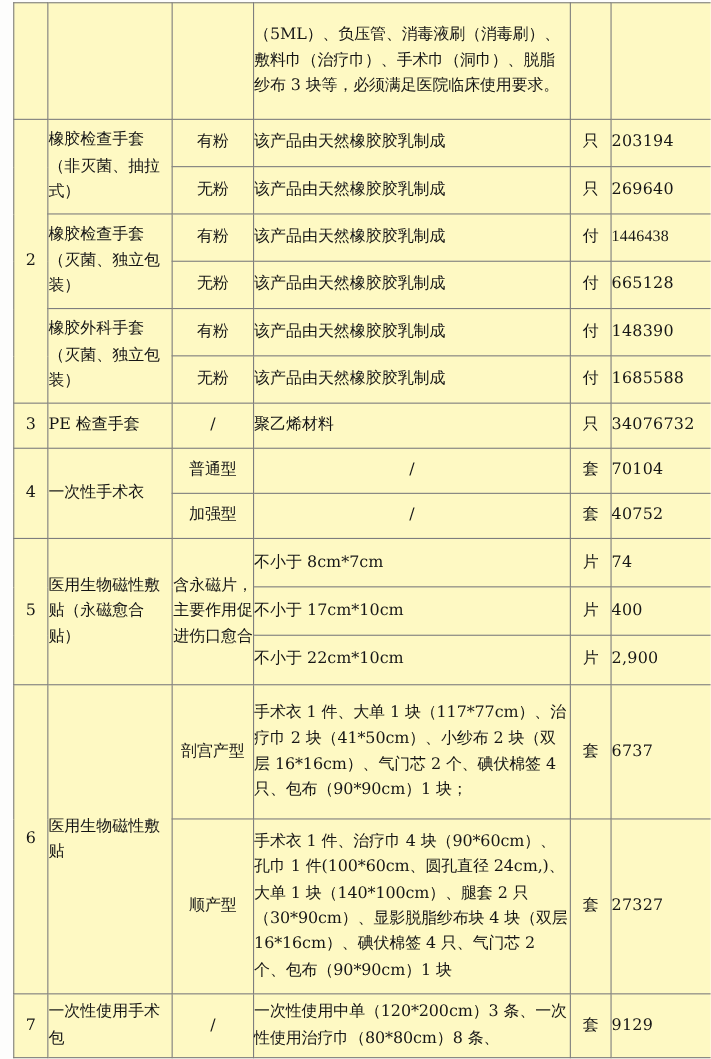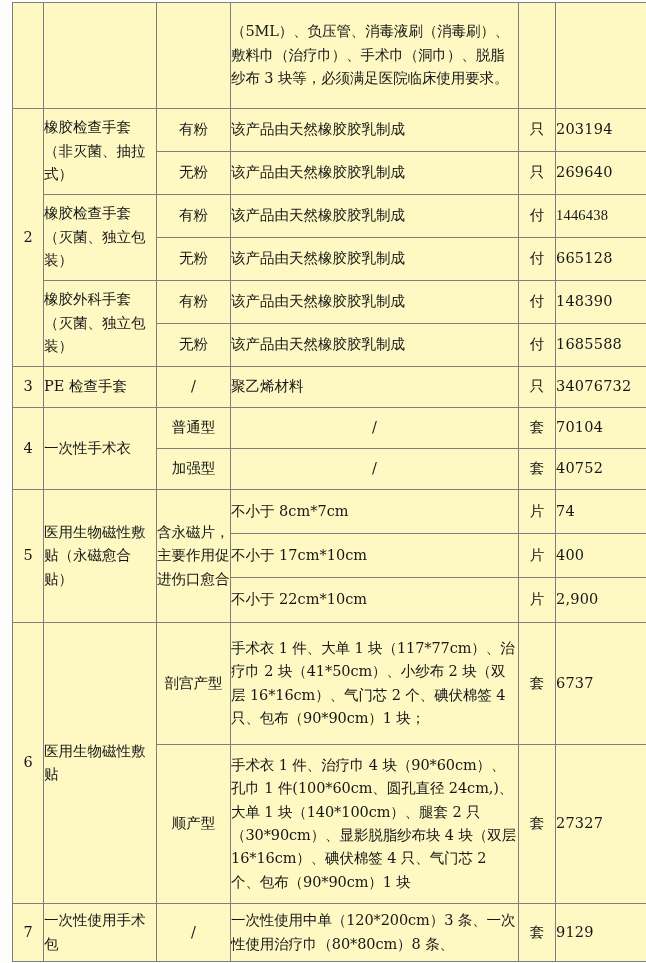--- a/index.html
+++ b/index.html
@@ -40,21 +40,21 @@
   
   col.c-idx   { width: 31px; }
   col.c-name  { width: 113px; }
   col.c-spec  { width: 74px; }
   col.c-desc  { width: 288px; }
   col.c-unit  { width: 37px; }
   col.c-qty   { width: 98px; }
   .idx        { text-align: center; font-size: 14px; font-family: "DejaVu Serif","Liberation Serif",serif; }
   .name       { text-align: left;  padding: 3px 2px 3px 7px; line-height: 1.72; margin-left: 20px; }
   .spec       { text-align: center; padding: 3px 3px; line-height: 1.68; }
-  .spec-left  { text-align: left; padding: 3px 2px; line-height: 1.66; }
+  .spec-left  { text-align: right; padding: 3px 2px; line-height: 1.66; }
   .desc       { text-align: left;  padding: 3px 4px 3px 6px; }
   .desc-long  { text-align: left;  padding: 4px 3px 4px 5px; line-height: 1.70; letter-spacing: -0.1px; }
   .desc-ctr   { text-align: center; }
   .unit       { text-align: center; }
   .qty        { text-align: left; padding-right: 7px; font-size: 14px; letter-spacing: 0.2px; }
   .slash      { text-align: center; }
   .v-top      { vertical-align: top; }
   .blank      { }
 </style>
 </head>

